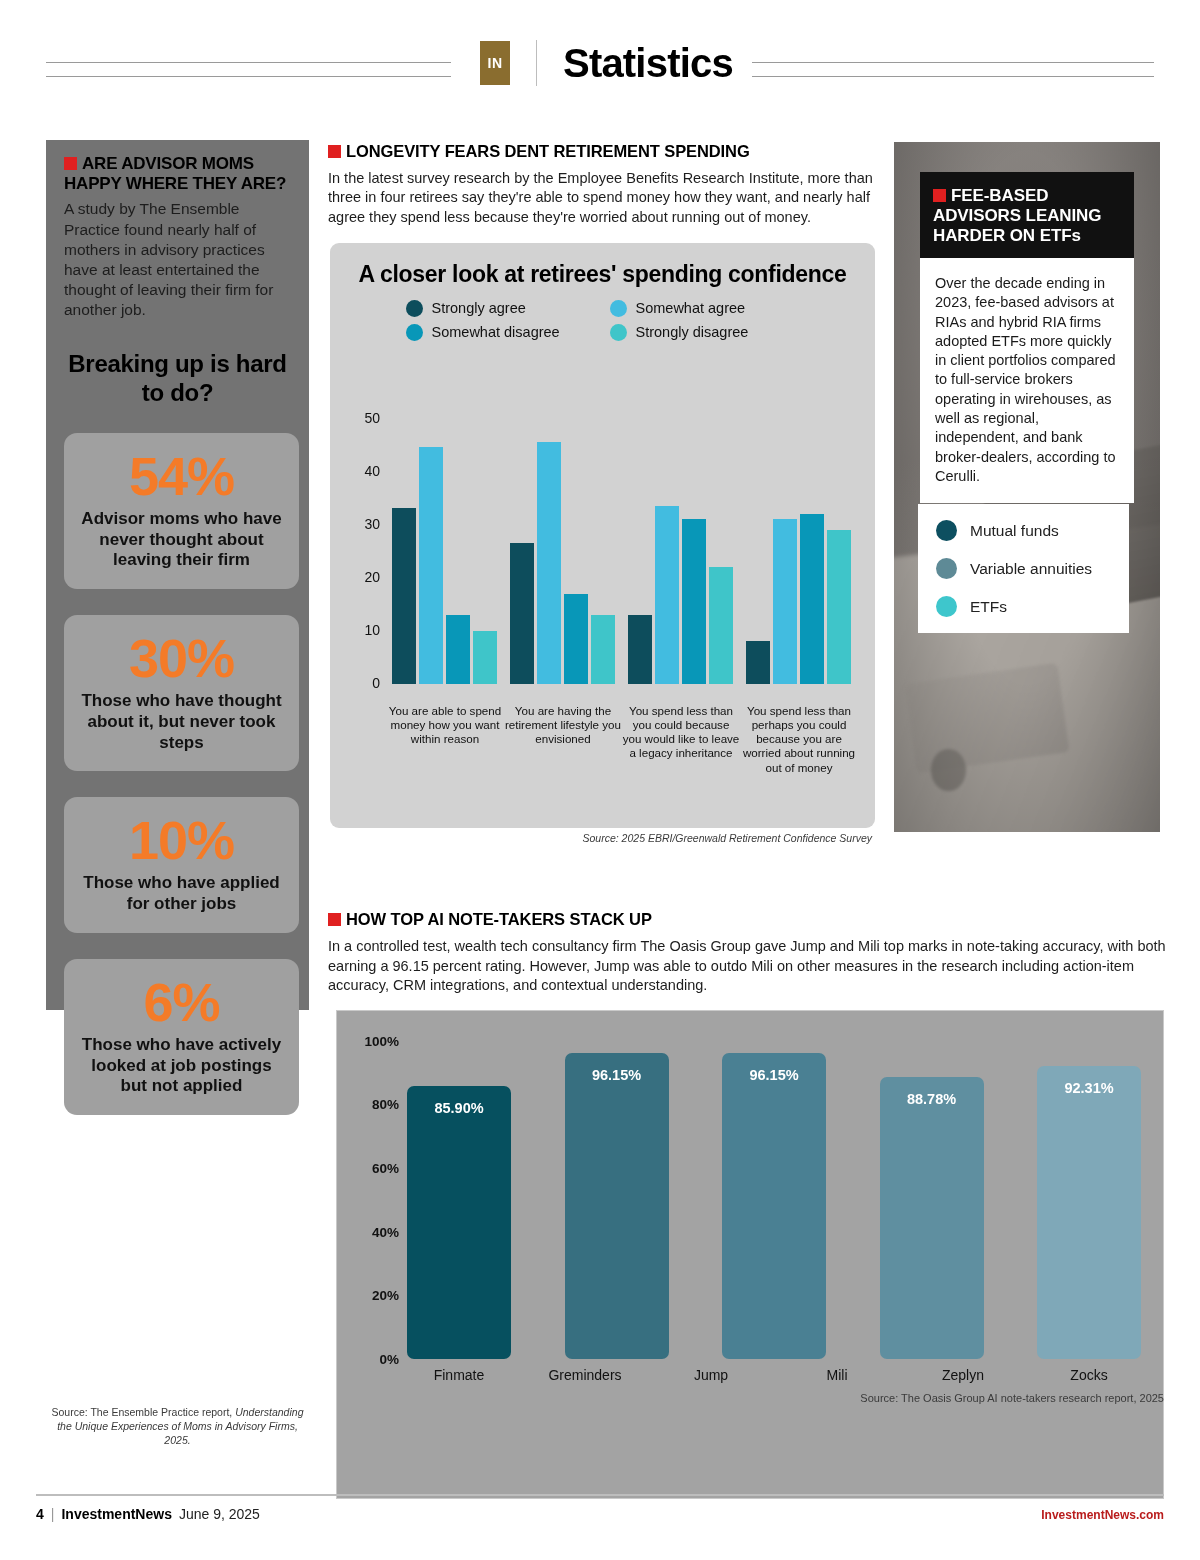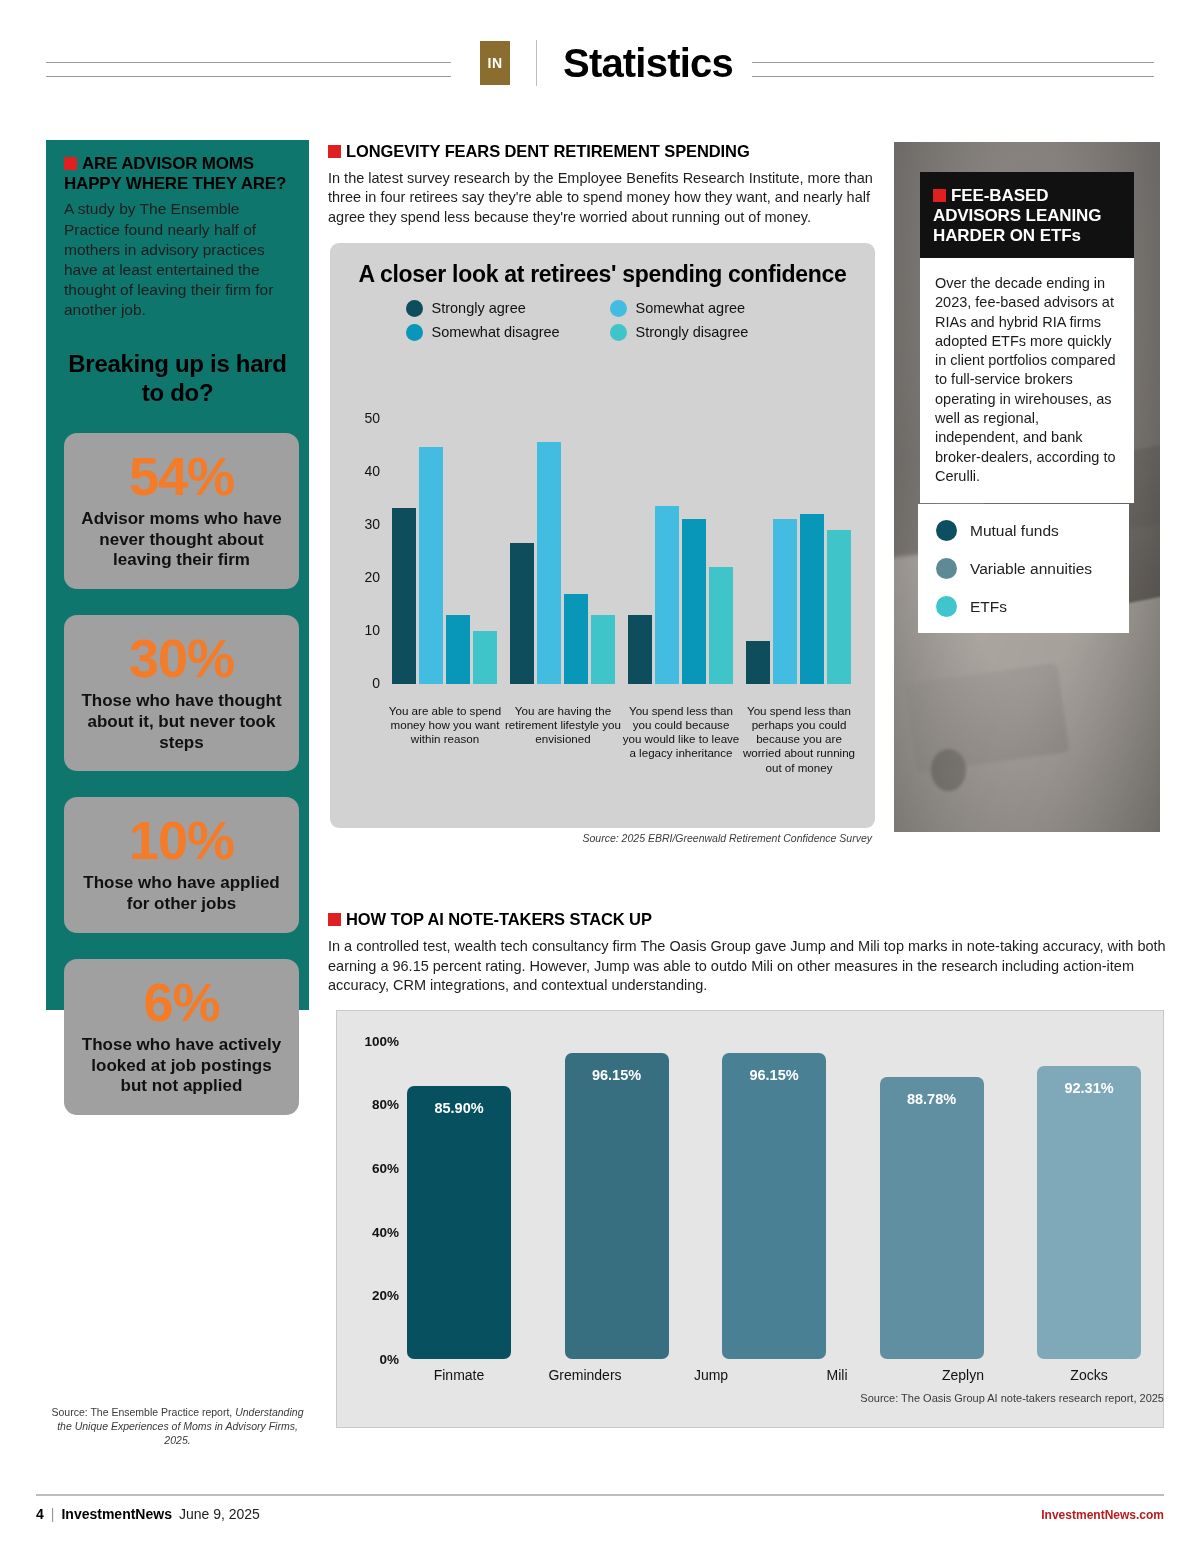--- a/index.html
+++ b/index.html
@@ -19,21 +19,21 @@
   .rule-left{left:46px;width:405px;}
   .rule-right{left:752px;width:402px;}
   .brand-wrap{position:absolute;left:480px;top:0;display:flex;align-items:center;gap:14px;}
   .in-badge{width:30px;height:44px;background:#8a6d2f;color:#fff;
     display:flex;align-items:center;justify-content:center;
     font-size:14px;font-weight:700;letter-spacing:.4px;}
   .brand-div{width:1px;height:46px;background:#bdbdbd;margin:0 12px;}
   .brand-title{font-size:40px;font-weight:700;letter-spacing:-.8px;line-height:1;color:#000;}
 
   
-  .sidebar{position:absolute;left:46px;top:140px;width:263px;height:870px;background:#0f766e;}
+  .sidebar{position:absolute;left:46px;top:140px;width:263px;height:870px;background:#737373;}
   .sb-inner{padding:14px 18px 0 18px;}
   .sq{display:inline-block;width:13px;height:13px;background:#e02020;
       vertical-align:baseline;margin-right:5px;position:relative;top:1px;}
   .sb-kicker{font-size:17px;font-weight:700;line-height:1.16;letter-spacing:-.2px;color:#000;}
   .sb-body{font-size:15.5px;line-height:1.3;color:#1d1d1d;margin-top:6px;}
   .sb-h2{font-size:24px;font-weight:700;text-align:center;line-height:1.18;
          margin-top:30px;color:#000;letter-spacing:-.3px;}
   .stat-card{width:235px;margin:26px auto 0 auto;background:#a0a0a0;border-radius:13px;
              padding:16px 14px 18px 14px;box-sizing:border-box;text-align:center;}
   .stat-num{font-size:54px;font-weight:800;color:#f47b28;line-height:1;letter-spacing:-1px;}
@@ -99,22 +99,22 @@
   .legendbox{position:absolute;left:918px;top:504px;width:211px;background:#ffffff;
              padding:16px 14px 16px 18px;box-sizing:border-box;}
   .legendbox .lrow{display:flex;align-items:center;gap:13px;margin-bottom:17px;}
   .legendbox .lrow:last-child{margin-bottom:0;}
   .legendbox .dot{width:21px;height:21px;border-radius:50%;flex:0 0 21px;}
   .legendbox .txt{font-size:15.5px;color:#222;}
 
   
   .art2{position:absolute;left:328px;top:910px;width:838px;}
   .art2 .art-body{font-size:14.5px;line-height:1.36;}
-  .chart2{position:absolute;left:336px;top:1010px;width:828px;height:418px;
-          background:#e5e5e5;border:1px solid #c9c9c9;box-sizing:border-box;}
+  .chart2{position:absolute;left:336px;top:1010px;width:828px;height:489px;
+          background:#a3a3a3;border:1px solid #c9c9c9;box-sizing:border-box;}
   .plot2{position:absolute;left:0;top:0;width:828px;height:418px;}
   .y2{position:absolute;left:14px;top:30px;width:48px;height:318px;}
   .y2 .t{position:absolute;right:0;font-size:13.5px;color:#111;transform:translateY(-50%);font-weight:600;}
   .bars2{position:absolute;left:70px;top:30px;right:24px;height:318px;display:flex;
          align-items:flex-end;justify-content:space-between;}
   .b2wrap{width:104px;position:relative;}
   .b2{width:104px;border-radius:7px;position:relative;}
   .b2 .val{position:absolute;top:14px;left:0;right:0;text-align:center;
            color:#fff;font-size:14.5px;font-weight:700;}
   .x2{position:absolute;left:70px;top:356px;right:24px;display:flex;justify-content:space-between;}

